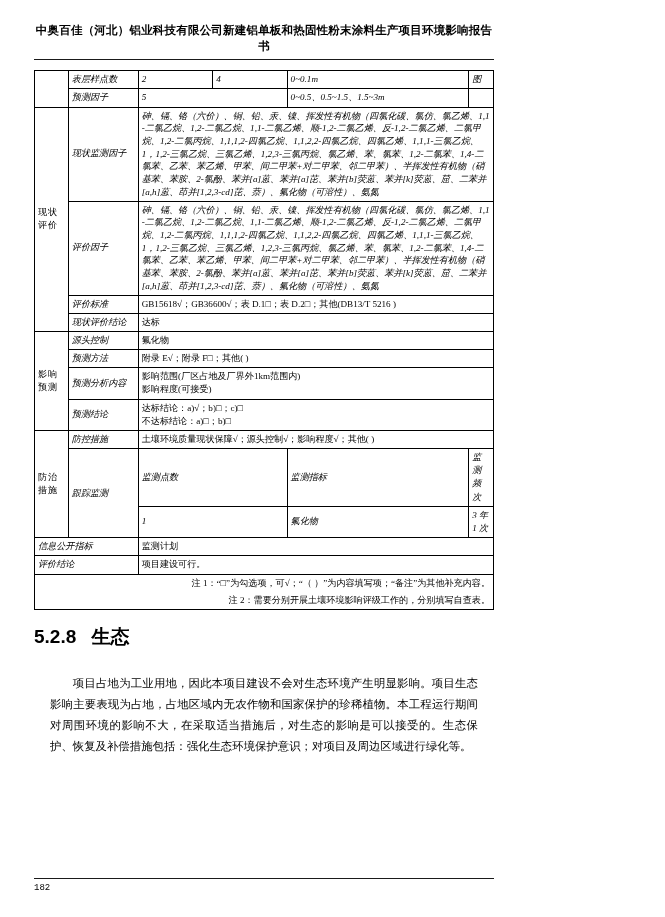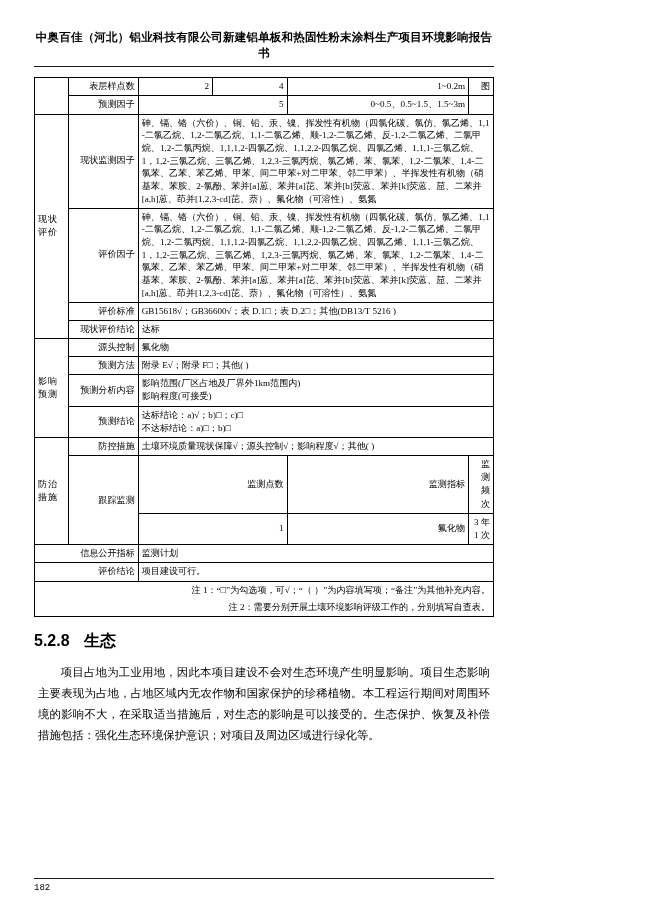--- a/index.html
+++ b/index.html
@@ -7,21 +7,21 @@
     width:665px;height:917px;
     background:#ffffff;
     font-family:"Liberation Serif", serif;
     color:#000;
     -webkit-font-smoothing:antialiased;
   }
   .page{
     position:relative;
     width:528px;height:917px;
     box-sizing:border-box;
-    padding:29px 34px 0 34px;
+    padding:22px 34px 0 34px;
   }
   .header-title{
     text-align:center;
     font-size:11.5px;
     font-weight:bold;
     letter-spacing:0.2px;
     line-height:1.4;
     margin-bottom:5px;
   }
   .header-rule{
@@ -34,44 +34,44 @@
     table-layout:fixed;
     font-size:9.1px;
     line-height:1.45;
   }
   table.main td{
     border:0.8px solid #000;
     padding:2px 3px;
     vertical-align:middle;
     word-break:break-all;
   }
-  td.ctr{text-align:right;}
+  td.ctr{text-align:left;font-style:italic;}
   .vert{
     text-align:left;
     letter-spacing:1px;
   }
-  .cell-wrap{white-space:normal;}
+  .cell-wrap{white-space:normal;font-style:italic;}
   .note-row td{
     border-left:0.8px solid #000;
     border-right:0.8px solid #000;
     text-align:right;
     padding:2px 4px;
   }
   .sec-title{
-    font-size:16px;
+    font-size:19px;
     font-weight:bold;
-    margin:14px 0 10px 0;
+    margin:14px 0 23px 0;
     font-family:"Liberation Sans", sans-serif;
   }
   .para{
     font-size:11.4px;
     line-height:1.85;
     text-align:justify;
     text-indent:2em;
-    margin:4px;
+    margin:16px;
   }
   .footer{
     position:absolute;
     left:34px;right:34px;
     bottom:24px;
   }
   .footer-rule{
     border-bottom:1.6px solid #1a1a1a;
     margin-bottom:4px;
   }
@@ -99,21 +99,21 @@
       <col style="width:95px">
       <col style="width:22px">
     </colgroup>
     <tbody>
 
       <tr>
         <td rowspan="2" class="ctr"></td>
         <td class="ctr">表层样点数</td>
         <td class="ctr">2</td>
         <td class="ctr">4</td>
-        <td colspan="2" class="ctr">1~0.2m</td>
+        <td colspan="2" class="ctr">0~0.1m</td>
         <td class="ctr">图</td>
       </tr>
 
       <tr>
         <td class="ctr">预测因子</td>
         <td colspan="2" class="ctr">5</td>
         <td colspan="2" class="ctr">0~0.5、0.5~1.5、1.5~3m</td>
         <td class="ctr"></td>
       </tr>
 

